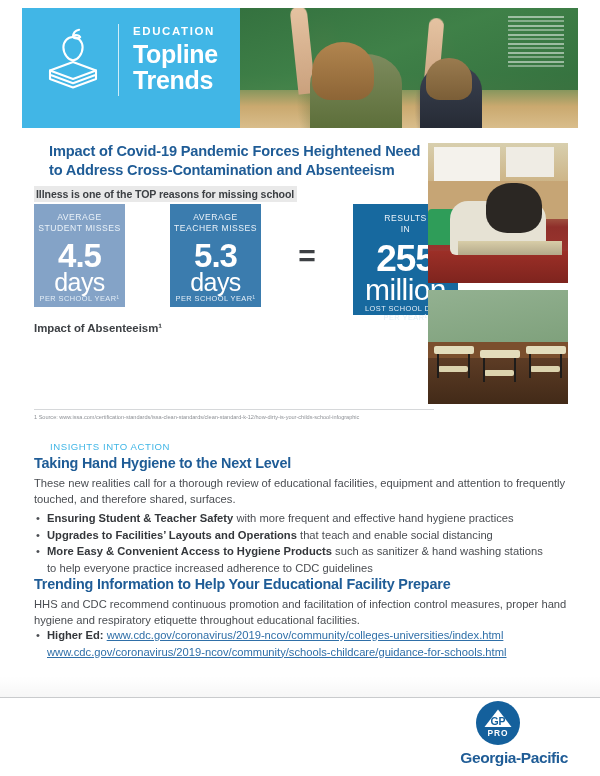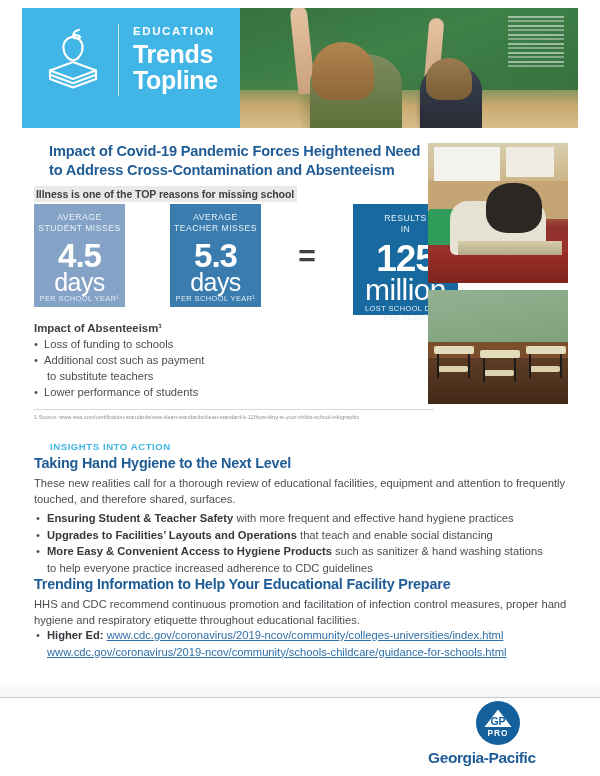--- a/index.html
+++ b/index.html
@@ -122,21 +122,21 @@
   .p2-wood { position: absolute; left: 0; top: 52px; width: 140px; height: 16px; background: #7b4f2d; }
   .p2-floor { position: absolute; left: 0; top: 68px; width: 140px; height: 46px; background: linear-gradient(180deg,#5d3c25,#422a18); }
   .p2-desk { position: absolute; width: 40px; height: 44px; top: 56px; }
   .p2-desk .top { position: absolute; top: 0; left: 0; width: 40px; height: 8px; background: #e4ddbc; border-radius: 2px; }
   .p2-desk .seat { position: absolute; top: 20px; left: 4px; width: 30px; height: 6px; background: #dcd3ae; border-radius: 2px; }
   .p2-desk .leg { position: absolute; width: 2px; height: 24px; background: #1e1c1a; top: 8px; }
 
   
   .insights-eyebrow {
     position: absolute; left: 34px; top: 441px;
-    color: #41b6e6; font-size: 9.6px; font-weight: bold; letter-spacing: .55px; padding-left: 16px;
+    color: #41b6e6; font-size: 9.6px; font-weight: normal; letter-spacing: .55px; padding-left: 16px;
   }
   .insights-title {
     position: absolute; left: 34px; top: 455px;
     color: #1f5c96; font-size: 14.4px; font-weight: bold; letter-spacing: -.2px;
   }
   .insights-para {
     position: absolute; left: 34px; top: 476px; width: 534px;
     color: #4a4d52; font-size: 11.2px; line-height: 1.42;
   }
   .insights-list { position: absolute; left: 34px; top: 510px; width: 534px; }
@@ -166,21 +166,21 @@
   .trend-list li::before { content: "•"; position: absolute; left: 2px; }
   .trend-list li.cont { padding-left: 13px; }
   .trend-list li.cont::before { content: ""; }
   .trend-list b { color: #34373b; }
   .lnk { color: #2f6fa8; text-decoration: underline; }
 
   
   .foot-rule { position: absolute; left: 0; top: 697px; width: 600px; height: 1px; background: #c9cbcd; }
   .foot-shade { position: absolute; left: 0; top: 676px; width: 600px; height: 21px;
     background: linear-gradient(180deg, rgba(0,0,0,0) 0%, rgba(0,0,0,.035) 100%); }
-  .logo-wrap { position: absolute; left: 428px; top: 694px; width: 140px; text-align: left; }
+  .logo-wrap { position: absolute; left: 428px; top: 694px; width: 140px; text-align: right; }
   .gp-mark { width: 46px; height: 46px; margin: 6px auto 3px; }
   .gp-name { font-size: 15.5px; font-weight: bold; color: #1f5c96; letter-spacing: -.4px; }
 </style>
 </head>
 <body>
 
 <div class="page">
 
   <div class="header">
     <div class="hdr-photo">
@@ -208,22 +208,22 @@
               <path d="M8 45.5l23-8.4 23 8.4-23 8.4z"></path>
               <path d="M8 45.5v4.3l23 8.4 23-8.4v-4.3"></path>
               <path d="M8 49.8v4.3l23 8.4 23-8.4v-4.3"></path>
             </g>
           </svg>
         </span>
         <span class="hdr-divider"></span>
         <span class="hdr-text">
           <div class="hdr-eyebrow">EDUCATION</div>
           <div class="hdr-title">
+            <div>Topline</div>
             <div>Trends</div>
-            <div>Topline</div>
           </div>
         </span>
       </div>
     </div>
   </div>
 
   <div class="headline">Impact of Covid-19 Pandemic Forces Heightened Need to Address Cross-Contamination and Absenteeism</div>
   <div class="subhead">Illness is one of the TOP reasons for missing school</div>
 
   <div class="stats">
@@ -247,37 +247,31 @@
       <div class="stat-bot">PER SCHOOL YEAR¹</div>
     </div>
 
     <div class="equals">=</div>
 
     <div class="statbox result">
       <div class="stat-top">
         <div>RESULTS</div>
         <div>IN</div>
       </div>
-      <div class="stat-big">125</div>
+      <div class="stat-big">255</div>
       <div class="stat-unit">million</div>
       <div class="stat-bot">
         <div>LOST SCHOOL DAYS</div>
         <div>PER YEAR¹</div>
       </div>
     </div>
   </div>
 
   <div class="absent">
     <div class="absent-title">Impact of Absenteeism¹</div>
-    <ul>
-      <li>Loss of funding to schools</li>
-      <li>Additional cost such as payment</li>
-      <li class="cont">to substitute teachers</li>
-      <li>Lower performance of students</li>
-    </ul>
   </div>
 
   <div class="source">1 Source: www.issa.com/certification-standards/issa-clean-standards/clean-standard-k-12/how-dirty-is-your-childs-school-infographic</div>
 
   <div class="photo photo1">
     <div class="p1-win"></div>
     <div class="p1-win2"></div>
     <div class="p1-wall"></div>
     <div class="p1-green"></div>
     <div class="p1-desk"></div>

